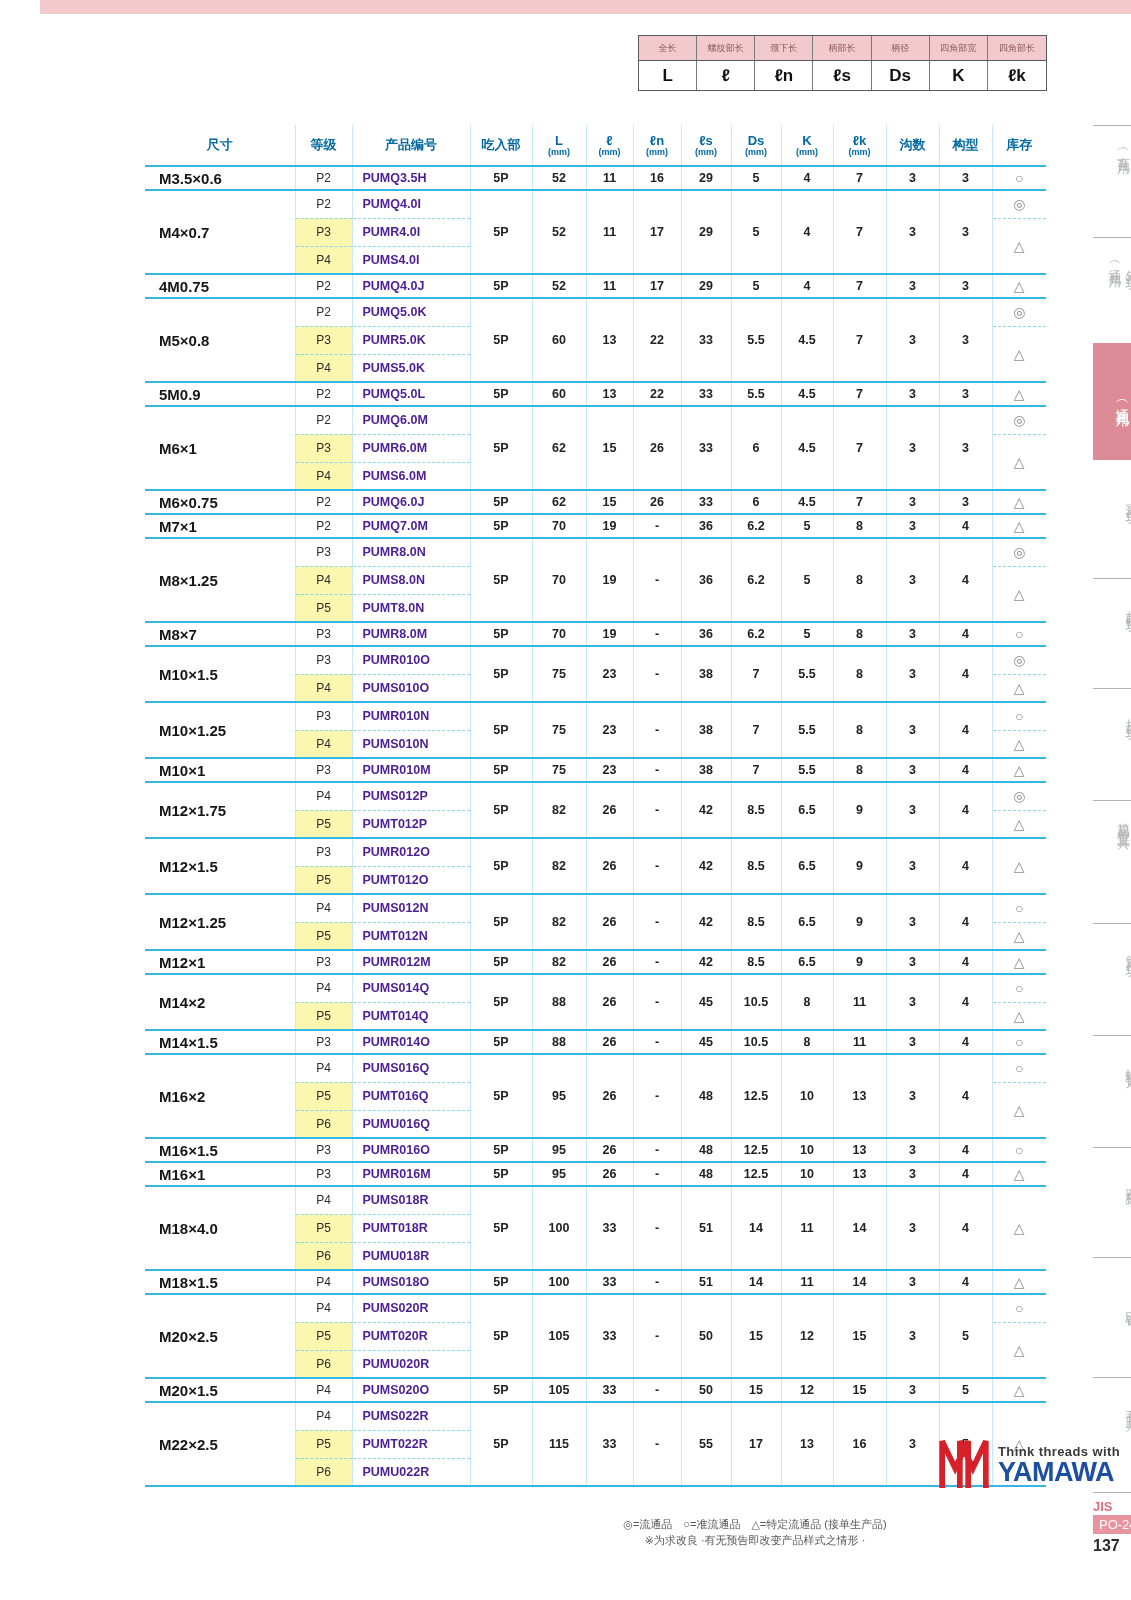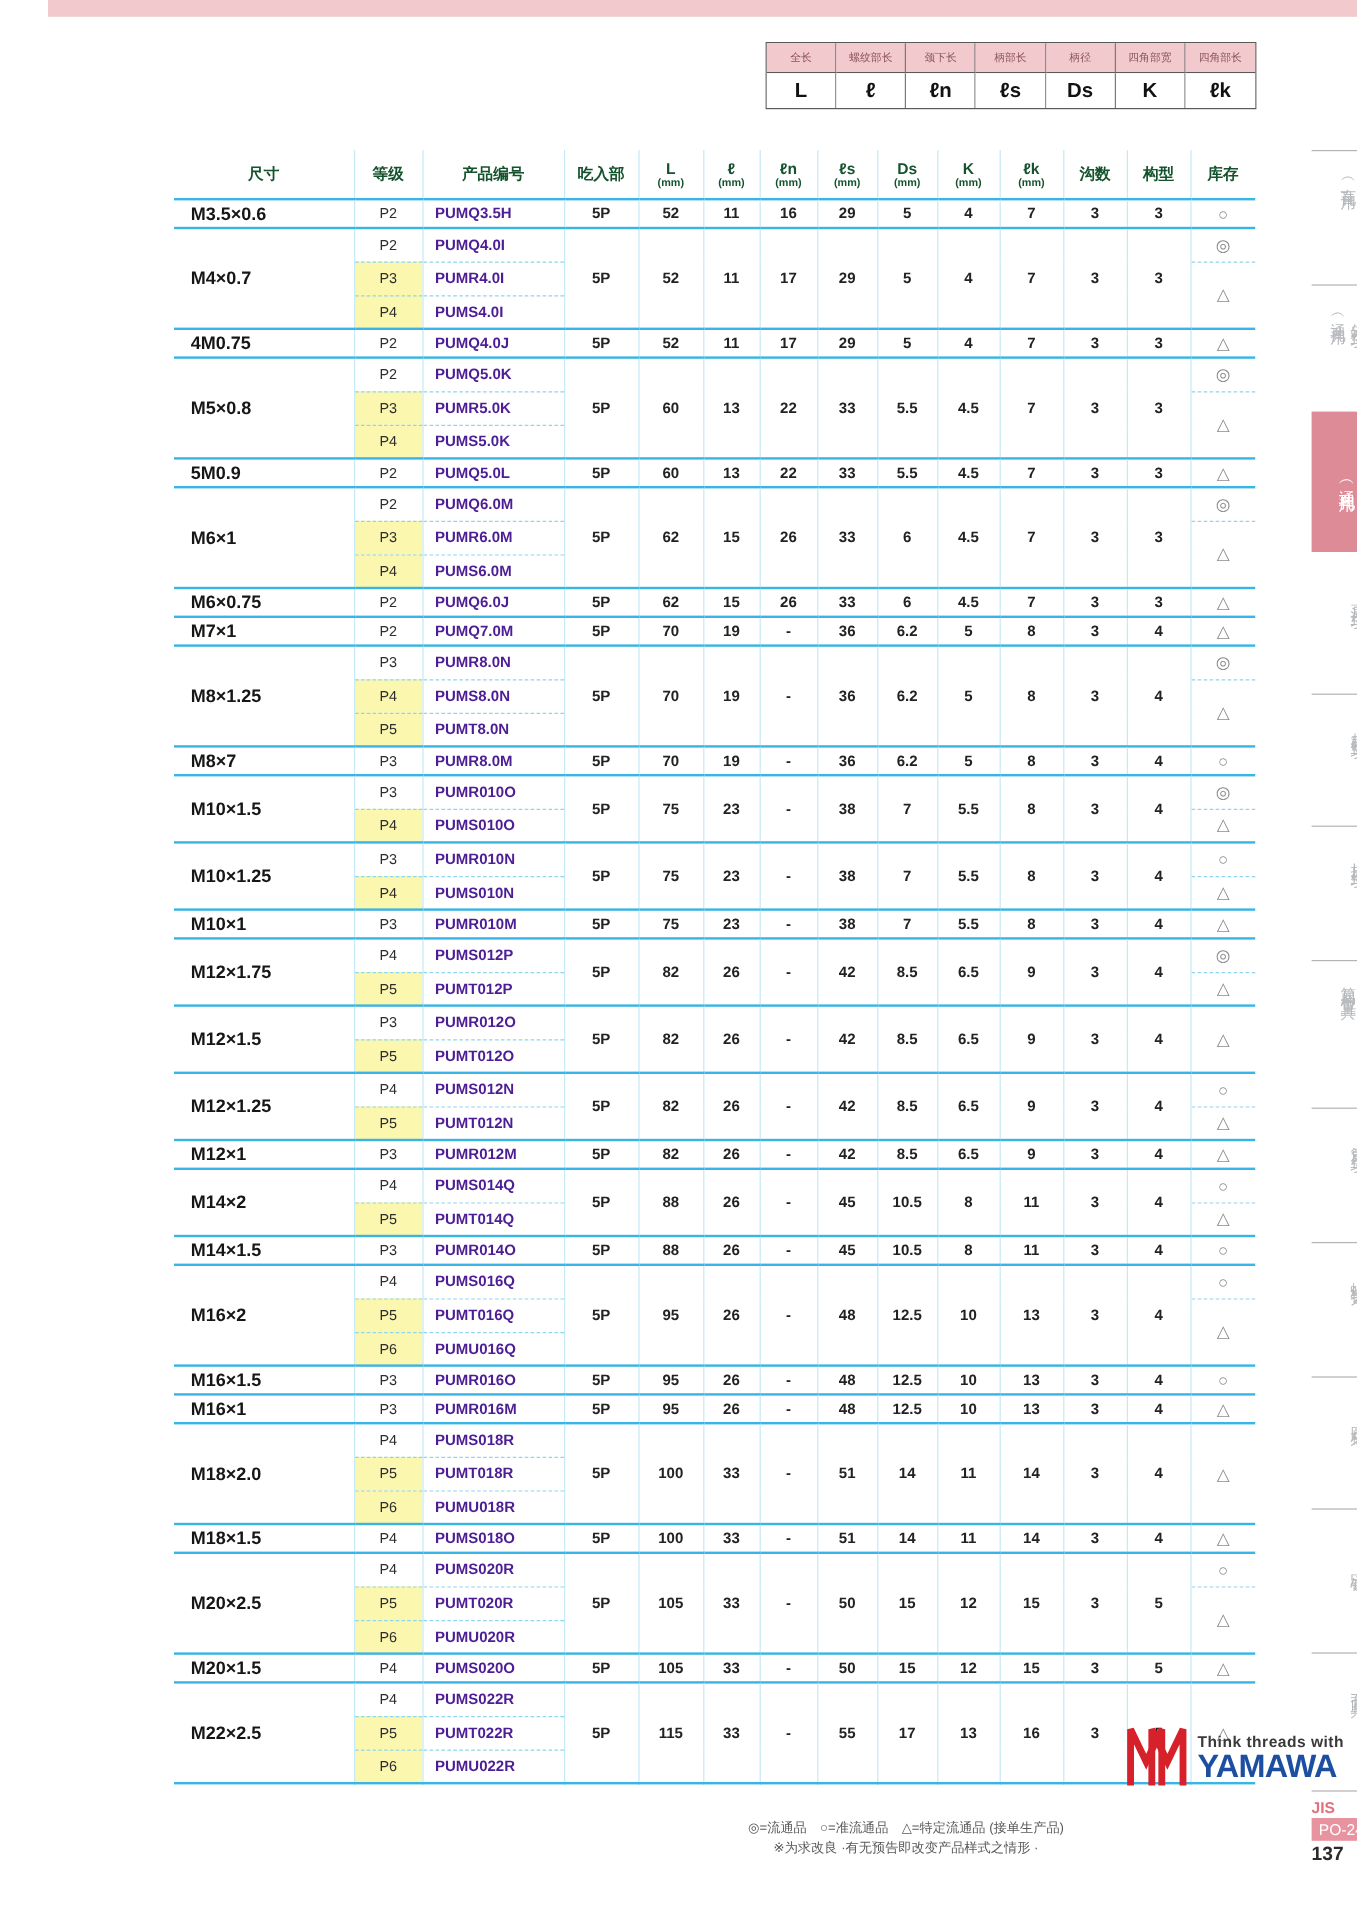--- a/index.html
+++ b/index.html
@@ -20,21 +20,21 @@
   .title-row{position:absolute;left:105px;top:86px;white-space:nowrap;}
   .t1{font-size:26px;font-weight:bold;letter-spacing:0.5px;}
   .t2{font-size:18px;font-weight:bold;margin-left:24px;}
 
   
   table.main{position:absolute;left:105px;top:125px;width:901px;border-collapse:collapse;
              table-layout:fixed;border-bottom:2px solid #39b4e7;}
   .main th,.main td{border-left:1px solid #c6e9f7;padding:0;vertical-align:middle;}
   .main th:first-child{border-left:none;}
   .main td.size-cell{border-left:none;}
-  .main thead th{height:40px;font-size:13px;font-weight:bold;color:#14532d;text-align:center;}
+  .main thead th{height:40px;font-size:13px;font-weight:bold;color:#0369a1;text-align:center;}
   .main thead .unit{display:block;font-size:9px;font-weight:bold;margin-top:-1px;}
   tr.gfirst>td{border-top:2px solid #39b4e7;}
   td.dtop{border-top:1px dashed #8ed5ee;}
   td.hl{background:#fbf7ae;}
   .size-cell{text-align:left;padding-left:14px !important;font-size:15px;font-weight:bold;color:#161616;}
   .grade-cell{text-align:center;font-size:12px;color:#2d2d2d;}
   .code-cell{text-align:left;padding-left:10px !important;font-size:12.5px;font-weight:bold;color:#4c1d95;}
   .num{text-align:center;font-size:12.5px;font-weight:bold;color:#222;}
   .stock-cell{text-align:center;font-size:14px;color:#8d8d8d;font-weight:normal;}
 
@@ -539,21 +539,21 @@
           <td class="num" rowspan="1">-</td>
           <td class="num" rowspan="1">48</td>
           <td class="num" rowspan="1">12.5</td>
           <td class="num" rowspan="1">10</td>
           <td class="num" rowspan="1">13</td>
           <td class="num" rowspan="1">3</td>
           <td class="num" rowspan="1">4</td>
           <td class="stock-cell" rowspan="1">△</td>
         </tr>
         <tr class="gfirst" style="height: 28px;">
-          <td class="size-cell" rowspan="3">M18×2.0</td>
+          <td class="size-cell" rowspan="3">M18×4.0</td>
           <td class="grade-cell">P4</td>
           <td class="code-cell">PUMS018R</td>
           <td class="num" rowspan="3">5P</td>
           <td class="num" rowspan="3">100</td>
           <td class="num" rowspan="3">33</td>
           <td class="num" rowspan="3">-</td>
           <td class="num" rowspan="3">51</td>
           <td class="num" rowspan="3">14</td>
           <td class="num" rowspan="3">11</td>
           <td class="num" rowspan="3">14</td>

